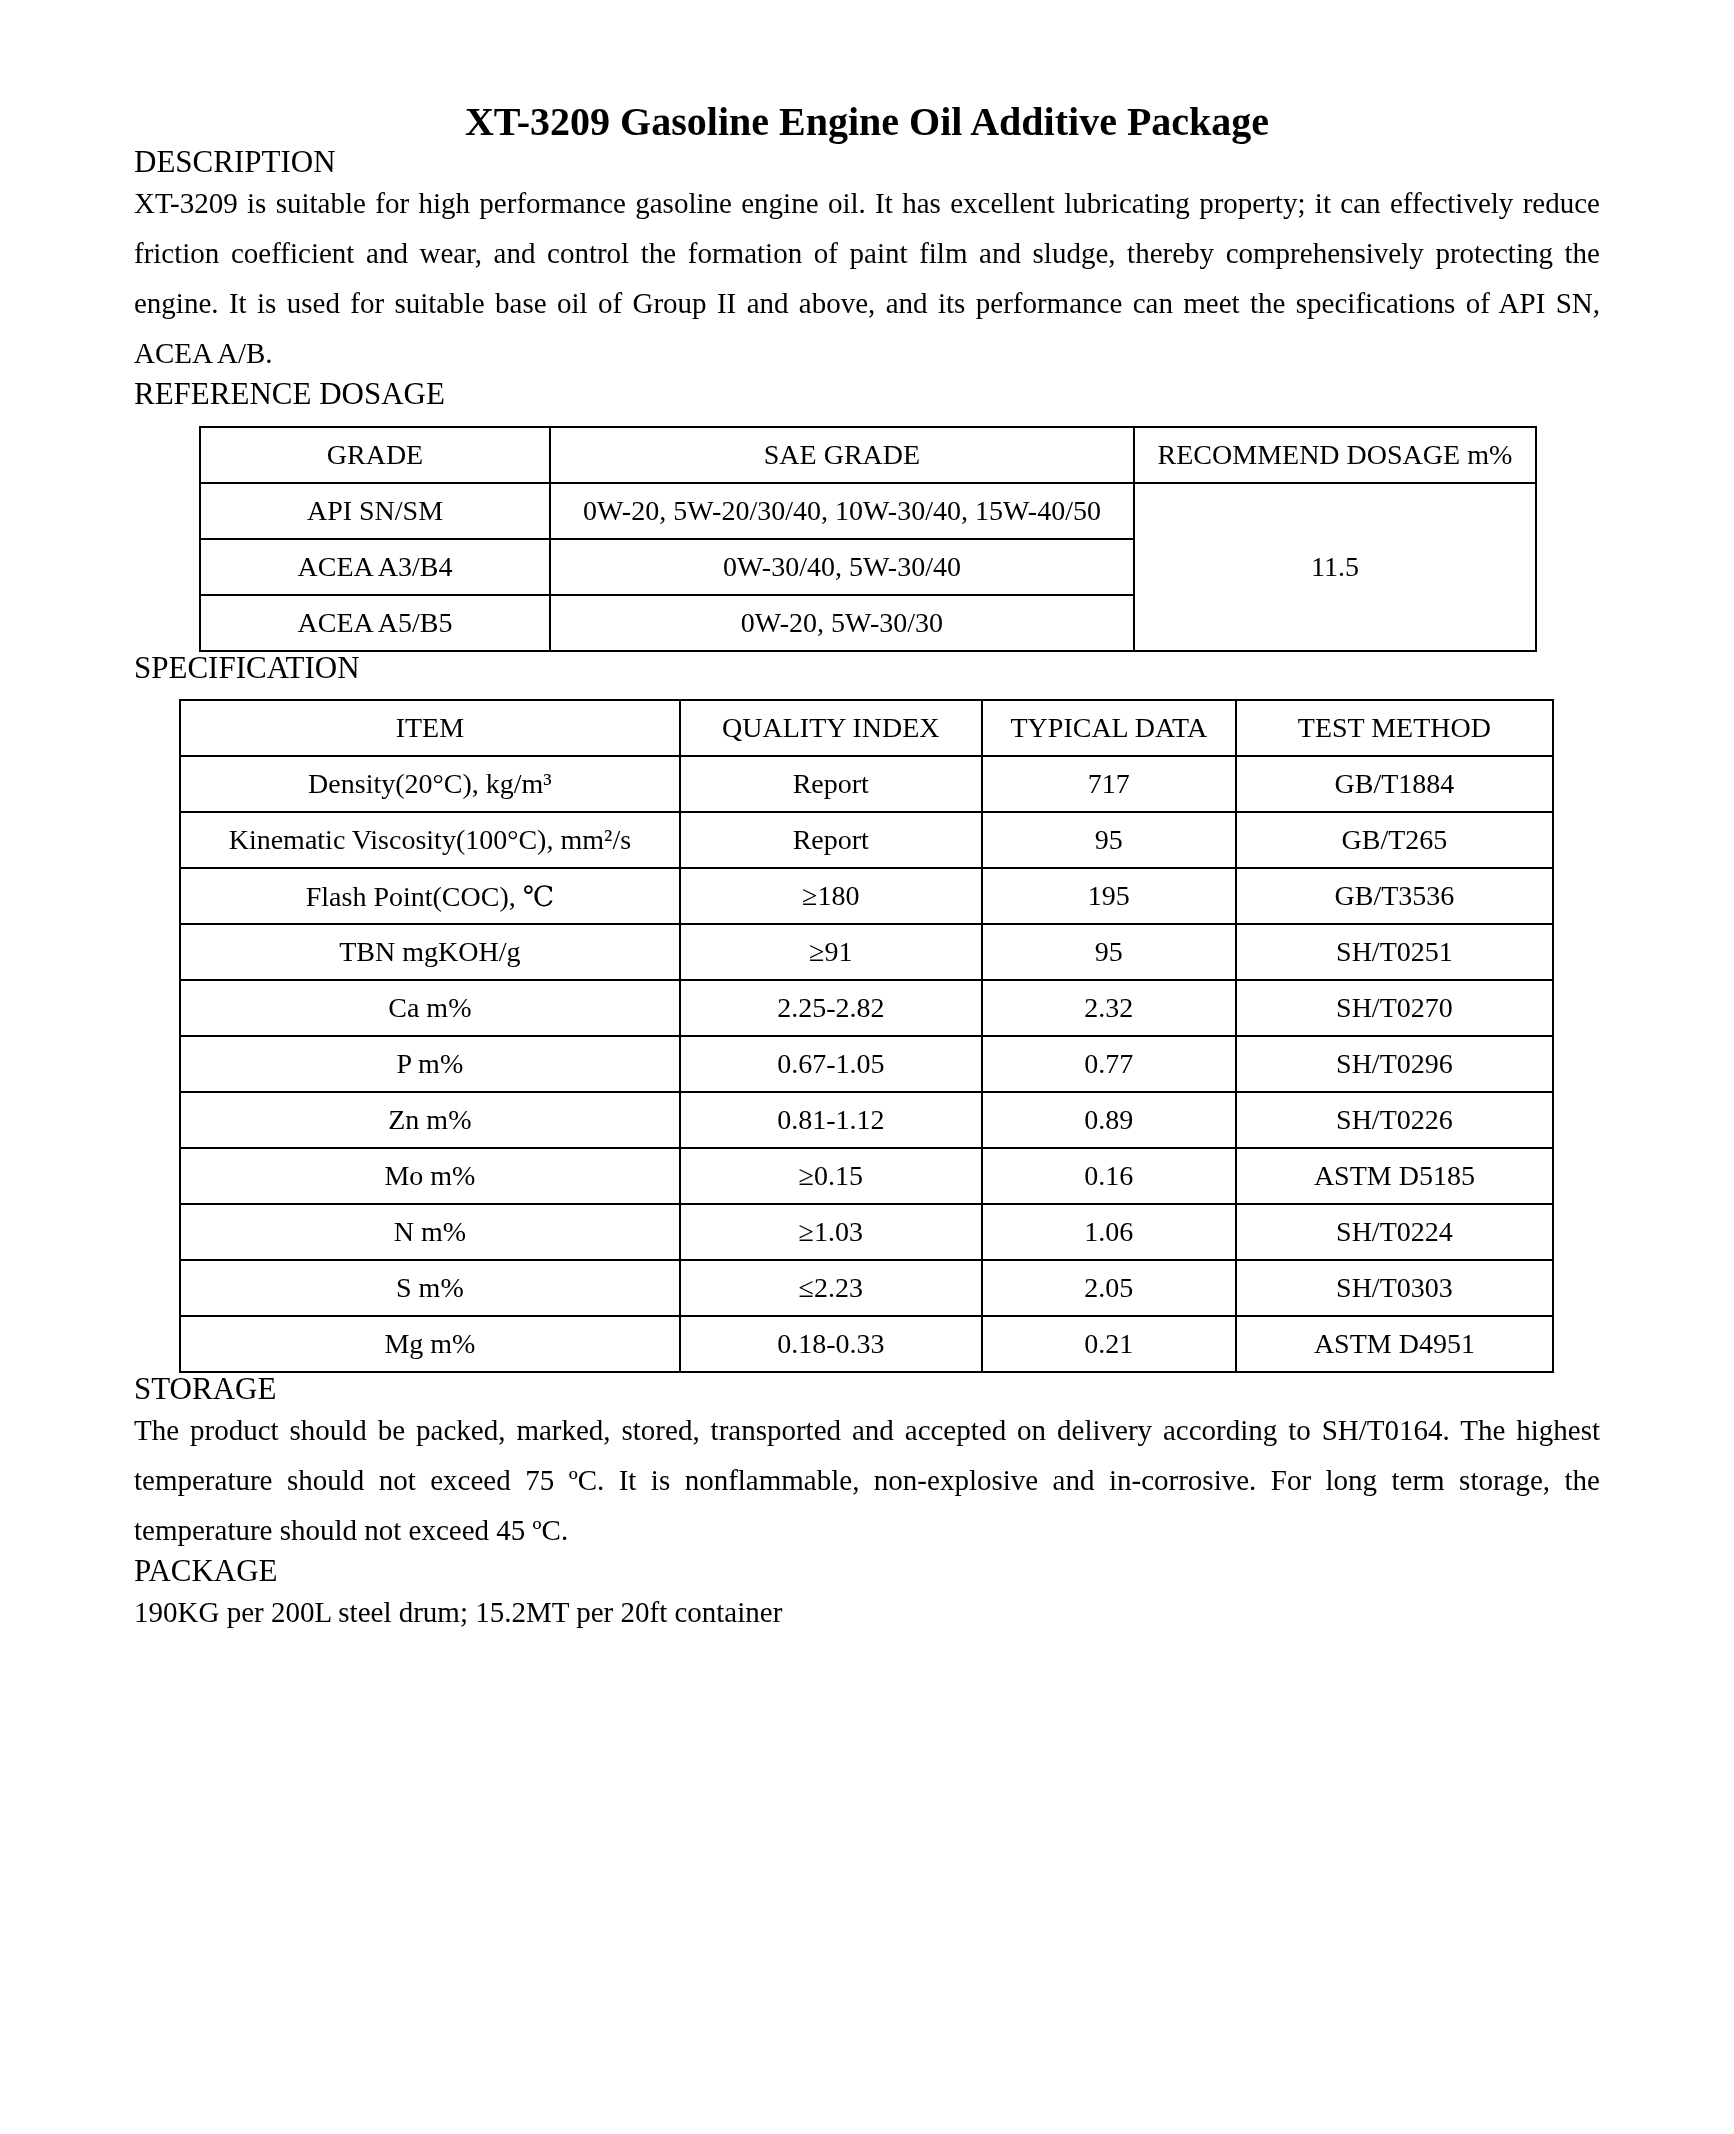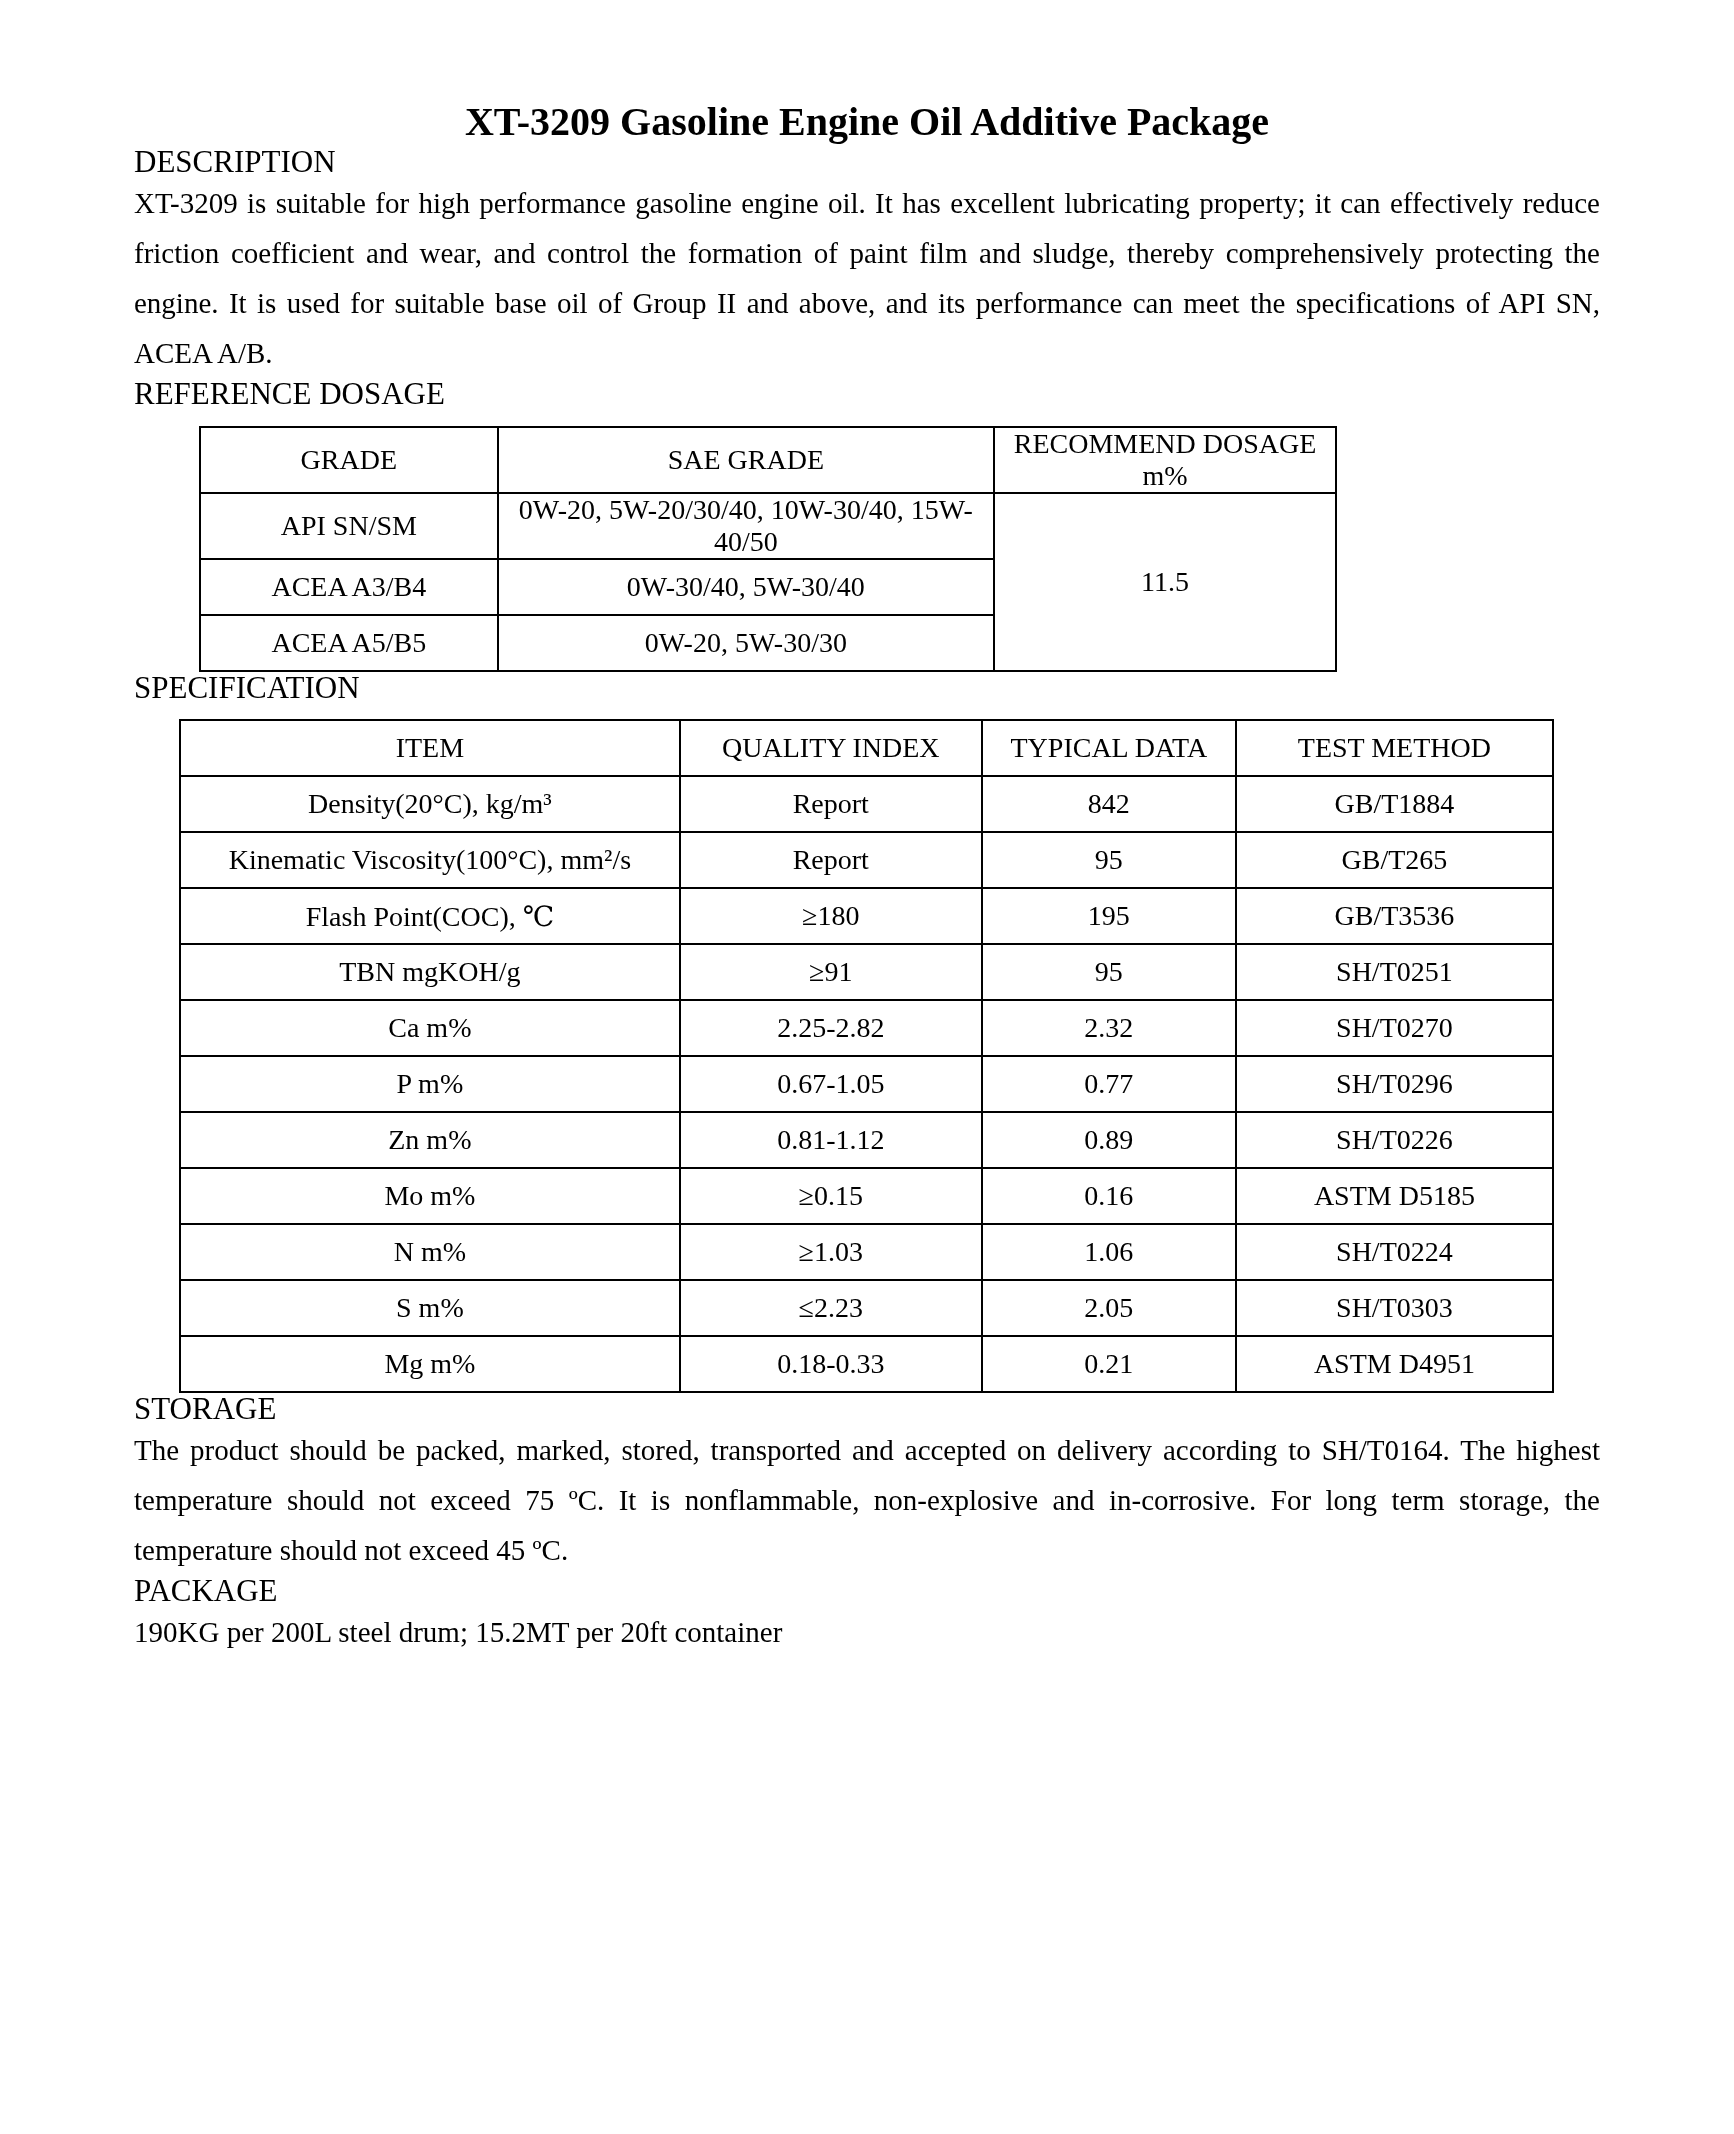--- a/index.html
+++ b/index.html
@@ -38,21 +38,21 @@
   .h-spec    { margin-top: 42px; }
   .h-storage { margin-top: 51px; }
   .p-storage { margin-top: 27px; }
   .h-package { margin-top: 46px; }
   .p-package { margin-top: 32px; text-align: left; }
 
   table {
     border-collapse: collapse;
     table-layout: fixed;
   }
-  .dosage-table { margin: 16px 0 0 65px; width: 1138px; }
+  .dosage-table { margin: 16px 0 0 65px; width: 1338px; }
   .spec-table   { margin: 15px 0 0 45px; width: 1375px; }
   th, td {
     border: 2px solid #000000;
     text-align: center;
     vertical-align: middle;
     font-weight: normal;
     font-size: 28px;
     height: 56px;
     padding: 0 6px;
     overflow: hidden;
@@ -108,21 +108,21 @@
     <tbody>
       <tr>
         <th>ITEM</th>
         <th>QUALITY INDEX</th>
         <th>TYPICAL DATA</th>
         <th>TEST METHOD</th>
       </tr>
       <tr>
         <td>Density(20°C), kg/m³</td>
         <td>Report</td>
-        <td>842</td>
+        <td>717</td>
         <td>GB/T1884</td>
       </tr>
       <tr>
         <td>Kinematic Viscosity(100°C), mm²/s</td>
         <td>Report</td>
         <td>95</td>
         <td>GB/T265</td>
       </tr>
       <tr>
         <td>Flash Point(COC), ℃</td>

